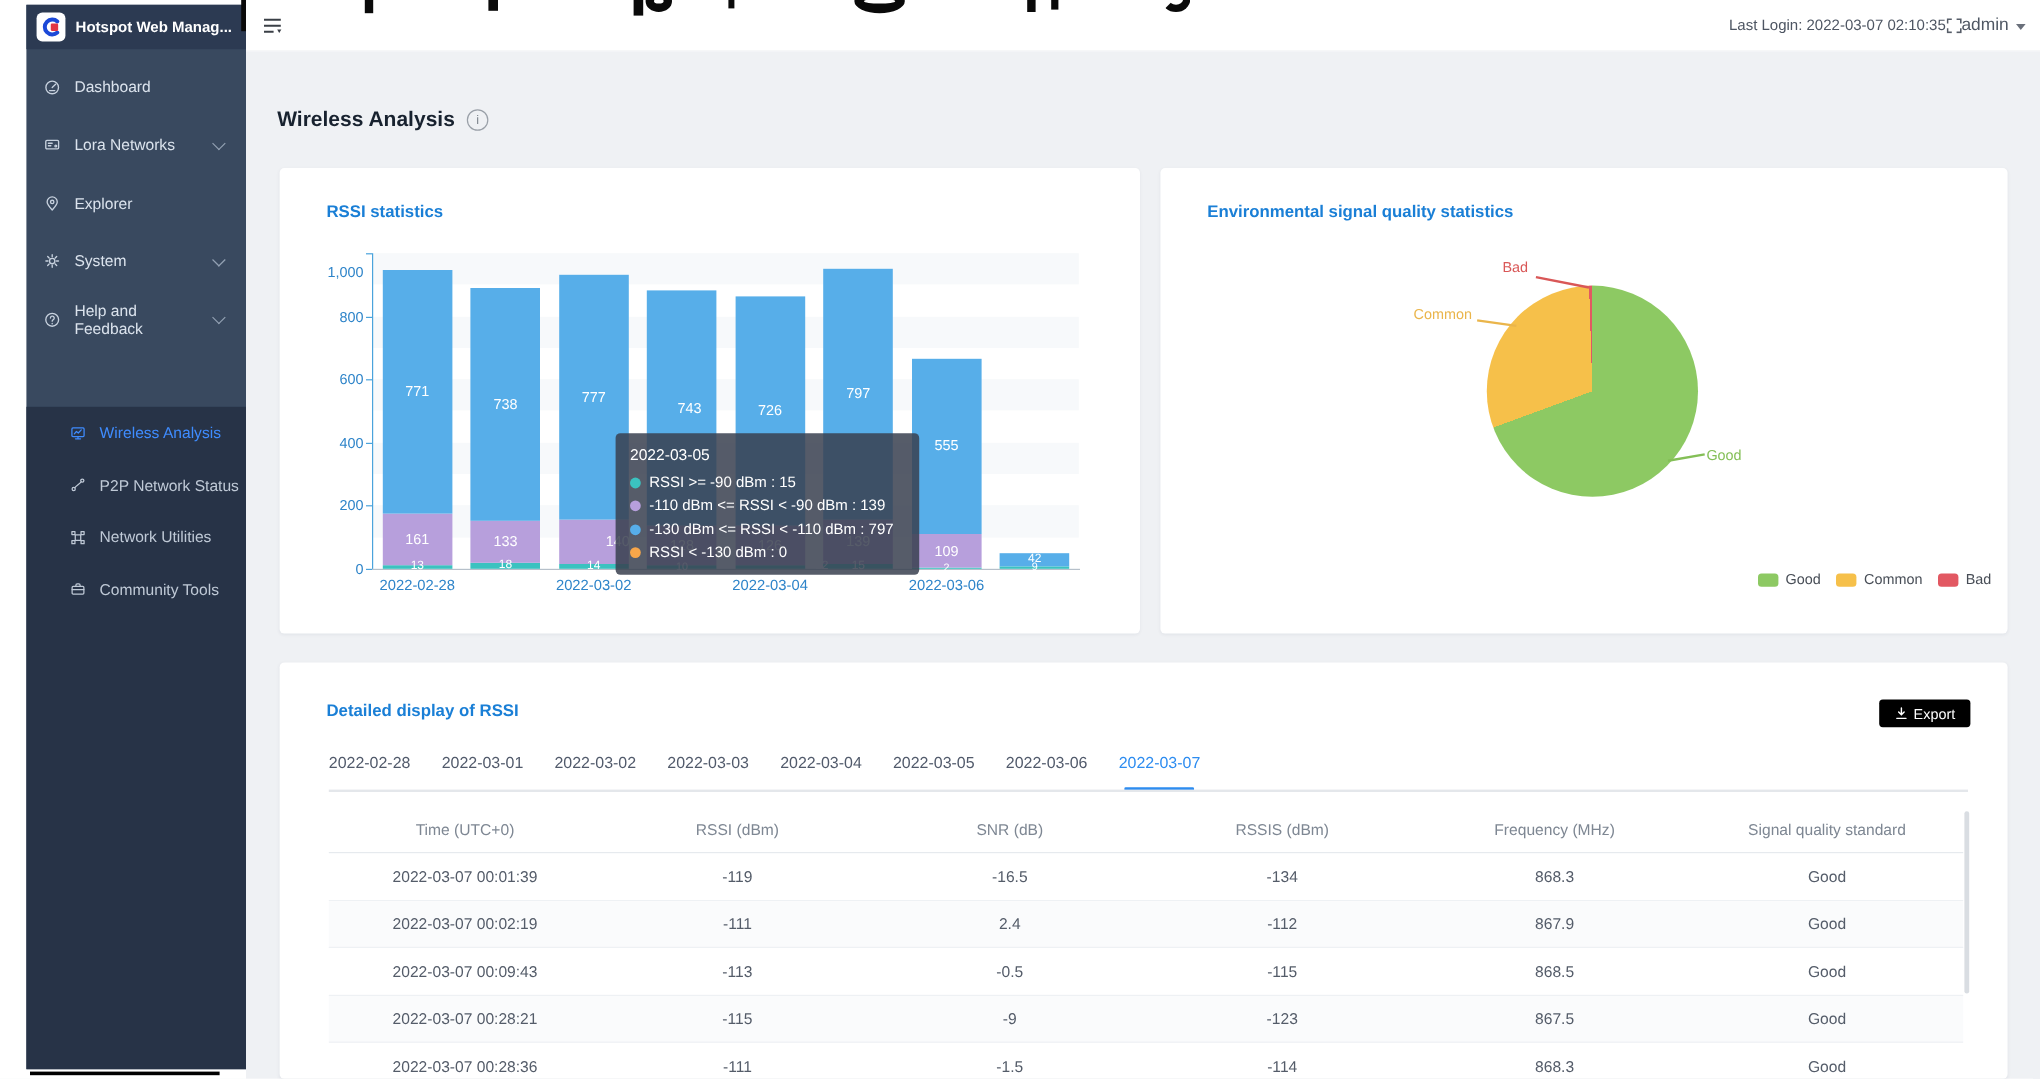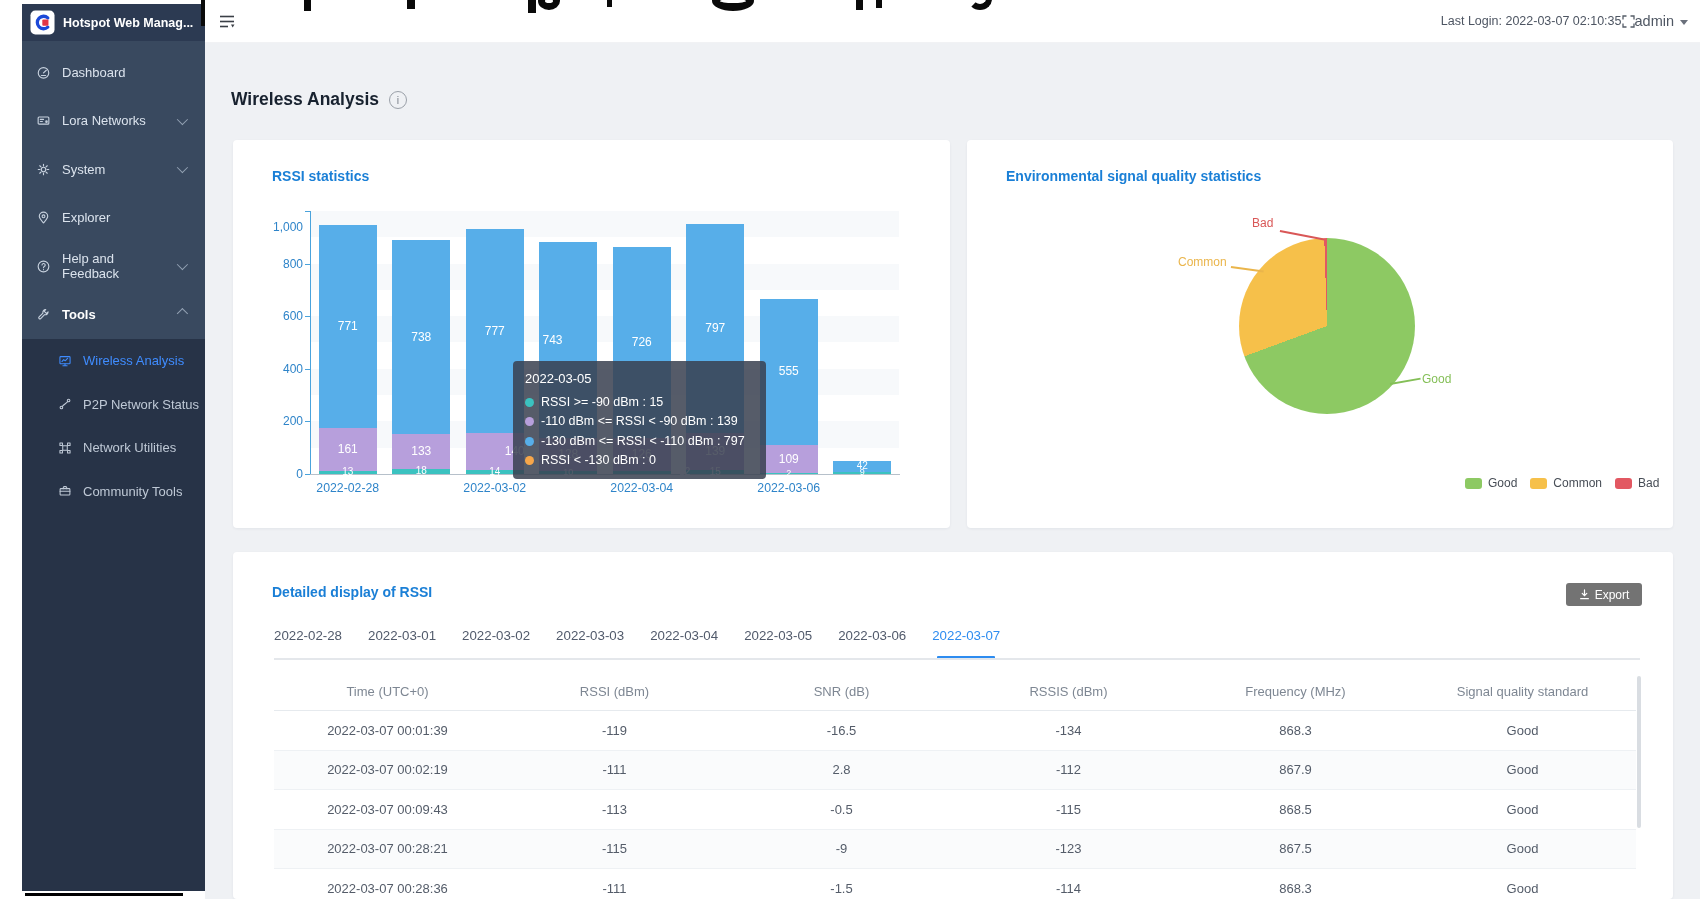--- a/index.html
+++ b/index.html
@@ -71,21 +71,21 @@
   
   #pie-area{position:absolute;inset:0}
   #pie{position:absolute;left:272px;top:98px;width:176px;height:176px;border-radius:50%}
   .pie-lbl{position:absolute;font-size:12px;white-space:nowrap}
   .pie-line{position:absolute;height:1.5px;transform-origin:left center}
   #legend{position:absolute;left:498px;top:336px;display:flex;gap:13px;align-items:center}
   .lg-item{display:flex;align-items:center;gap:6px;font-size:12px;color:#474d56;cursor:pointer}
   .lg-sw{width:17px;height:11px;border-radius:3px}
 
   
-  #export{position:absolute;left:1333px;top:31px;width:76px;height:23px;background:#737373;
+  #export{position:absolute;left:1333px;top:31px;width:76px;height:23px;background:#000000;
           border:none;border-radius:3px;color:#fff;font-size:12px;display:flex;align-items:center;
           justify-content:center;gap:5px;cursor:pointer;font-family:inherit}
   #export svg{width:11px;height:11px;fill:none;stroke:#fff;stroke-width:1.3;stroke-linecap:round}
   #tabs{position:absolute;left:41px;top:76px;display:flex;gap:26px;height:32px}
   .tab{font-size:13.3px;color:#515a6b;cursor:pointer;position:relative;padding-bottom:14px;white-space:nowrap}
   .tab.active{color:#2d8cf0}
   .tab.active::after{content:"";position:absolute;left:5px;right:5px;bottom:1px;height:3px;
                      border-radius:1px;background:#2d8cf0}
   #tab-line{position:absolute;left:41px;width:1366px;top:106px;height:2px;background:#e4e7eb}
   #tbl{position:absolute;left:41px;top:120px;width:1362px}
@@ -141,54 +141,45 @@
             <path d="M4.6 6.8h3.4M4.6 9h2.2"></path>
             <circle cx="11.2" cy="9.2" r="0.8"></circle>
           </svg>
         </span>
         <span>Lora Networks</span>
         <i class="chev down"></i>
       </div>
       <div class="sb-row">
         <span class="sb-icon">
           <svg viewBox="0 0 16 16">
+            <path d="M8 13.8C5.4 10.9 3.5 8.9 3.5 6.7a4.5 4.5 0 1 1 9 0c0 2.2-1.9 4.2-4.5 7.1z"></path>
+            <circle cx="8" cy="6.7" r="1.5"></circle>
+          </svg>
+        </span>
+        <span>Explorer</span>
+      </div>
+      <div class="sb-row">
+        <span class="sb-icon">
+          <svg viewBox="0 0 16 16">
             <circle cx="8" cy="8" r="2.4"></circle>
             <path d="M8 2.4v1.8M8 11.8v1.8M2.4 8h1.8M11.8 8h1.8M4 4l1.3 1.3M10.7 10.7L12 12M12 4l-1.3 1.3M5.3 10.7L4 12"></path>
           </svg>
         </span>
         <span>System</span>
         <i class="chev down"></i>
       </div>
       <div class="sb-row">
         <span class="sb-icon">
           <svg viewBox="0 0 16 16">
-            <path d="M8 13.8C5.4 10.9 3.5 8.9 3.5 6.7a4.5 4.5 0 1 1 9 0c0 2.2-1.9 4.2-4.5 7.1z"></path>
-            <circle cx="8" cy="6.7" r="1.5"></circle>
-          </svg>
-        </span>
-        <span>Explorer</span>
-      </div>
-      <div class="sb-row">
-        <span class="sb-icon">
-          <svg viewBox="0 0 16 16">
             <circle cx="8" cy="8" r="5.7"></circle>
             <path d="M6.4 6.4a1.7 1.7 0 1 1 2.4 1.6c-.6.3-.8.6-.8 1.2M8 11.3v.2"></path>
           </svg>
         </span>
         <span>Help and Feedback</span>
         <i class="chev down"></i>
-      </div>
-      <div class="sb-row bold">
-        <span class="sb-icon">
-          <svg viewBox="0 0 16 16">
-            <path d="M12.9 5.2a3 3 0 0 1-3.8 3L5 12.3a1.2 1.2 0 0 1-1.7-1.7l4.1-4.1a3 3 0 0 1 3-3.8L8.6 4.5l2.4 2.4 1.9-1.7z"></path>
-          </svg>
-        </span>
-        <span>Tools</span>
-        <i class="chev up"></i>
       </div>
     </nav>
   <div id="sb-sub">
       <div class="sub-row active">
         <span class="sub-icon">
           <svg viewBox="0 0 16 16">
             <rect x="2.2" y="3" width="11.6" height="8.2" rx="1"></rect>
             <path d="M4.5 8.6l2-2.2 1.8 1.4 2.8-3M8 11.2v2.2M5.6 13.4h4.8"></path>
           </svg>
         </span>
@@ -302,21 +293,21 @@
         <div title="2022-03-02" style="left: 232.75px; top: 293.498px; width: 58px; height: 36.82px; background: rgb(183, 159, 220); position: absolute;"></div>
         <div class="bar-lbl" style="left: 232.75px; top: 304.468px; width: 58px; font-size: 12px; position: absolute; z-index: 2; margin-left: 20px;">140</div>
         <div title="2022-03-02" style="left: 232.75px; top: 89.147px; width: 58px; height: 204.351px; background: rgb(87, 174, 233); position: absolute;"></div>
         <div class="bar-lbl" style="left: 232.75px; top: 183.882px; width: 58px; font-size: 12px; position: absolute; z-index: 2;">777</div>
         <div class="xtick" style="left: 216.75px; top: 341px; width: 90px; position: absolute;">2022-03-02</div>
         <div title="2022-03-03" style="left: 306.25px; top: 331.37px; width: 58px; height: 2.63px; background: rgb(59, 194, 192); position: absolute;"></div>
         <div class="bar-lbl" style="left: 306.25px; top: 327.105px; width: 58px; font-size: 9px; position: absolute; z-index: 2;">10</div>
         <div title="2022-03-03" style="left: 306.25px; top: 297.706px; width: 58px; height: 33.664px; background: rgb(183, 159, 220); position: absolute;"></div>
         <div class="bar-lbl" style="left: 306.25px; top: 307.098px; width: 58px; font-size: 12px; position: absolute; z-index: 2;">128</div>
         <div title="2022-03-03" style="left: 306.25px; top: 102.297px; width: 58px; height: 195.409px; background: rgb(87, 174, 233); position: absolute;"></div>
-        <div class="bar-lbl" style="left: 297px; top: 192.561px; width: 45px; font-size: 12px; position: absolute; z-index: 2;">743</div>
+        <div class="bar-lbl" style="left: 319px; top: 192.561px; width: 45px; font-size: 12px; position: absolute; z-index: 2;">743</div>
         <div title="2022-03-04" style="left: 379.75px; top: 330.844px; width: 58px; height: 3.156px; background: rgb(59, 194, 192); position: absolute;"></div>
         <div class="bar-lbl" style="left: 379.75px; top: 326.222px; width: 58px; font-size: 10px; position: absolute; z-index: 2; padding-left: 43px;">12</div>
         <div title="2022-03-04" style="left: 379.75px; top: 297.706px; width: 58px; height: 33.138px; background: rgb(183, 159, 220); position: absolute;"></div>
         <div class="bar-lbl" style="left: 379.75px; top: 306.835px; width: 58px; font-size: 12px; position: absolute; z-index: 2;">126</div>
         <div title="2022-03-04" style="left: 379.75px; top: 106.768px; width: 58px; height: 190.938px; background: rgb(87, 174, 233); position: absolute;"></div>
         <div class="bar-lbl" style="left: 379.75px; top: 194.797px; width: 58px; font-size: 12px; position: absolute; z-index: 2;">726</div>
         <div class="xtick" style="left: 363.75px; top: 341px; width: 90px; position: absolute;">2022-03-04</div>
         <div title="2022-03-05" style="left: 453.25px; top: 330.055px; width: 58px; height: 3.945px; background: rgb(59, 194, 192); position: absolute;"></div>
         <div class="bar-lbl" style="left: 453.25px; top: 325.827px; width: 58px; font-size: 10px; position: absolute; z-index: 2;">15</div>
         <div title="2022-03-05" style="left: 453.25px; top: 293.498px; width: 58px; height: 36.557px; background: rgb(183, 159, 220); position: absolute;"></div>
@@ -415,21 +406,21 @@
           <span>2022-03-07 00:01:39</span>
           <span>-119</span>
           <span>-16.5</span>
           <span>-134</span>
           <span>868.3</span>
           <span>Good</span>
         </div>
         <div class="trow alt">
           <span>2022-03-07 00:02:19</span>
           <span>-111</span>
-          <span>2.8</span>
+          <span>2.4</span>
           <span>-112</span>
           <span>867.9</span>
           <span>Good</span>
         </div>
         <div class="trow">
           <span>2022-03-07 00:09:43</span>
           <span>-113</span>
           <span>-0.5</span>
           <span>-115</span>
           <span>868.5</span>

